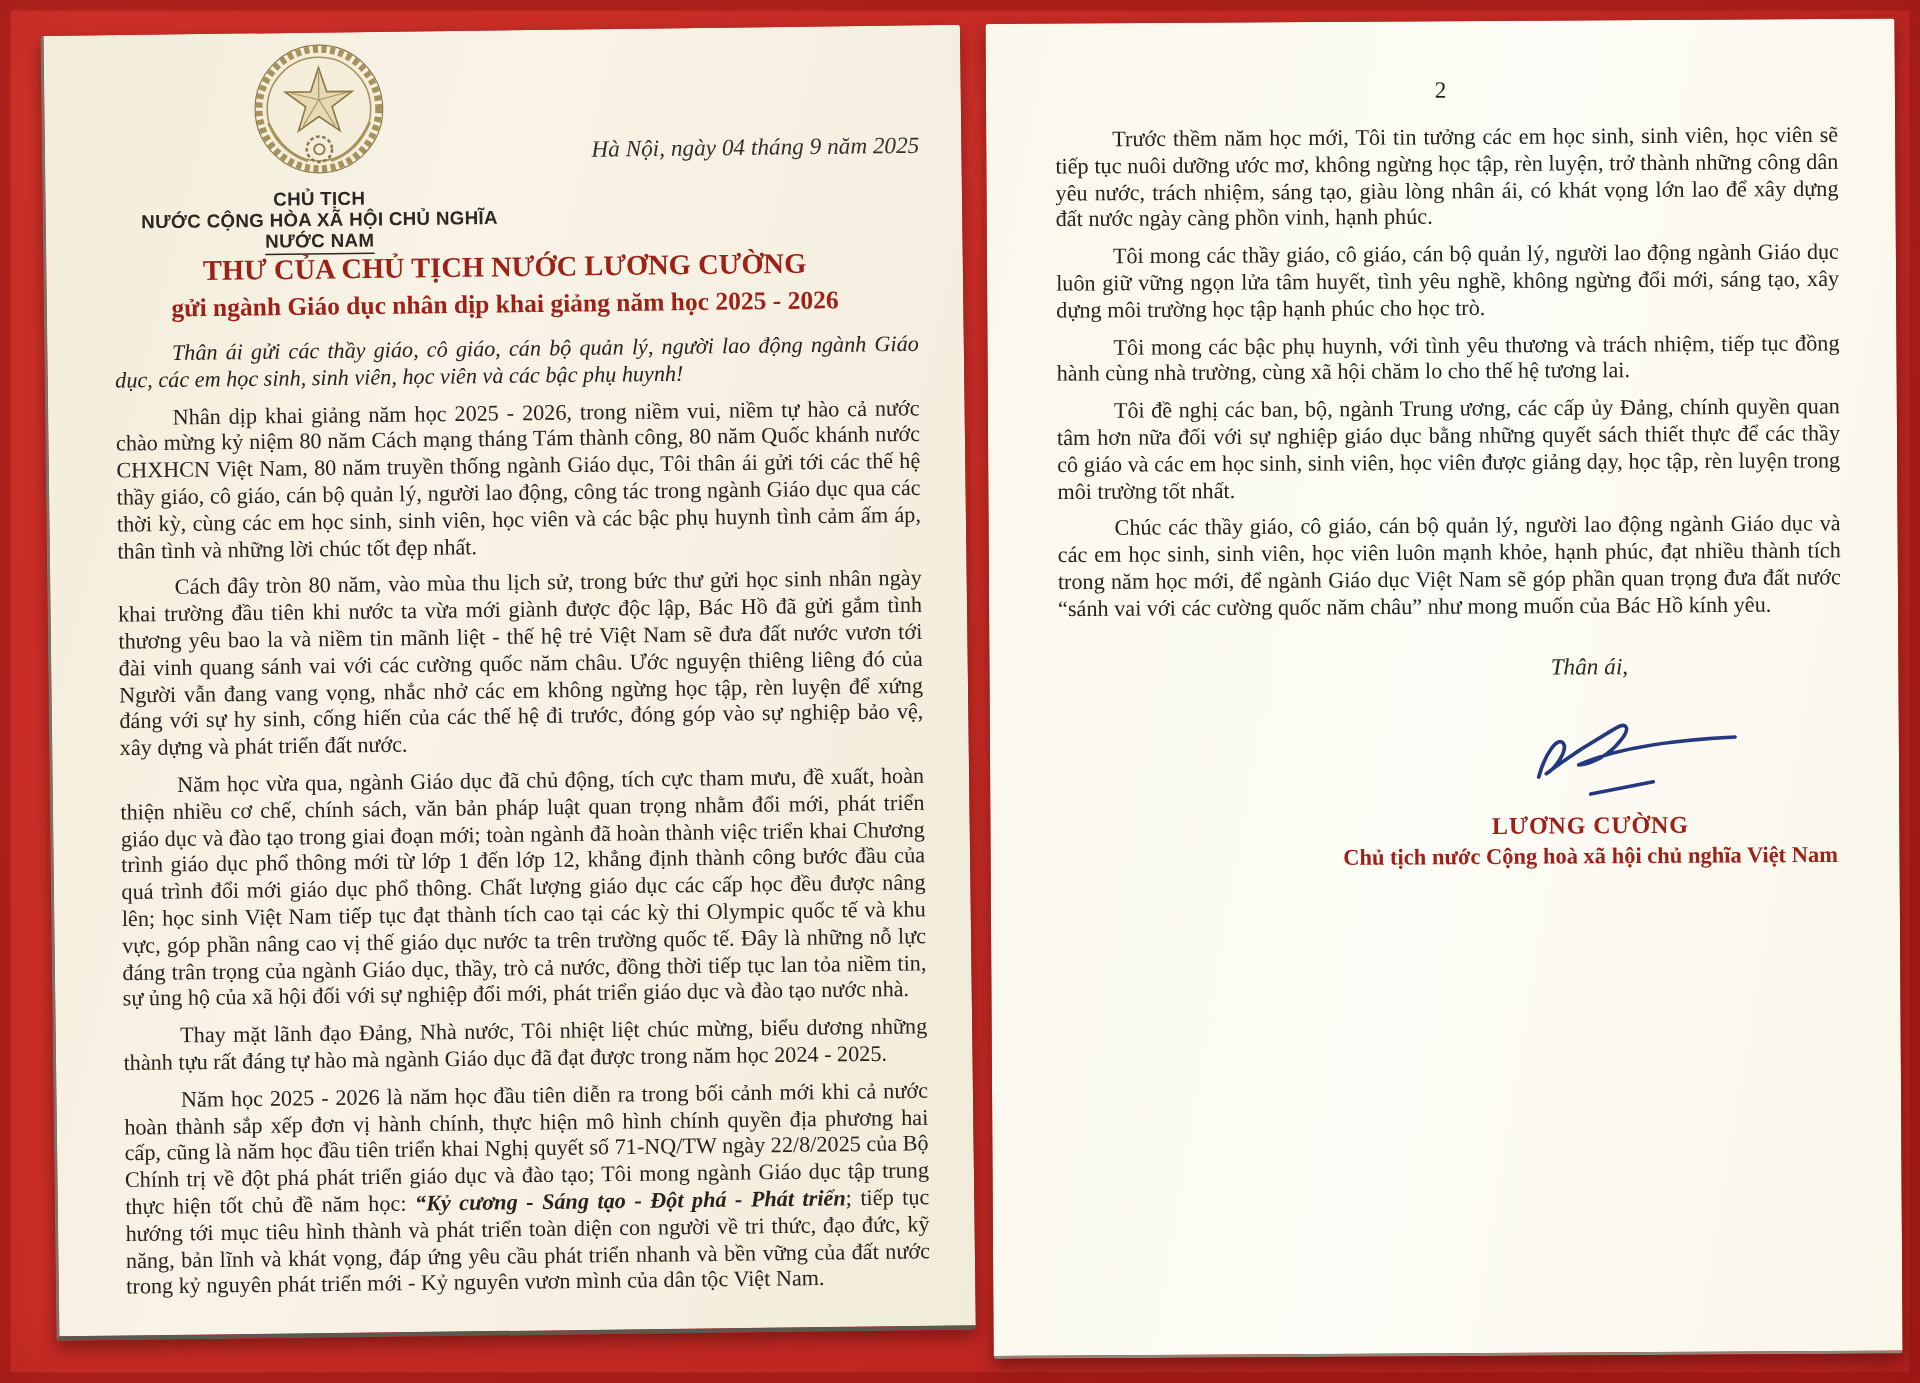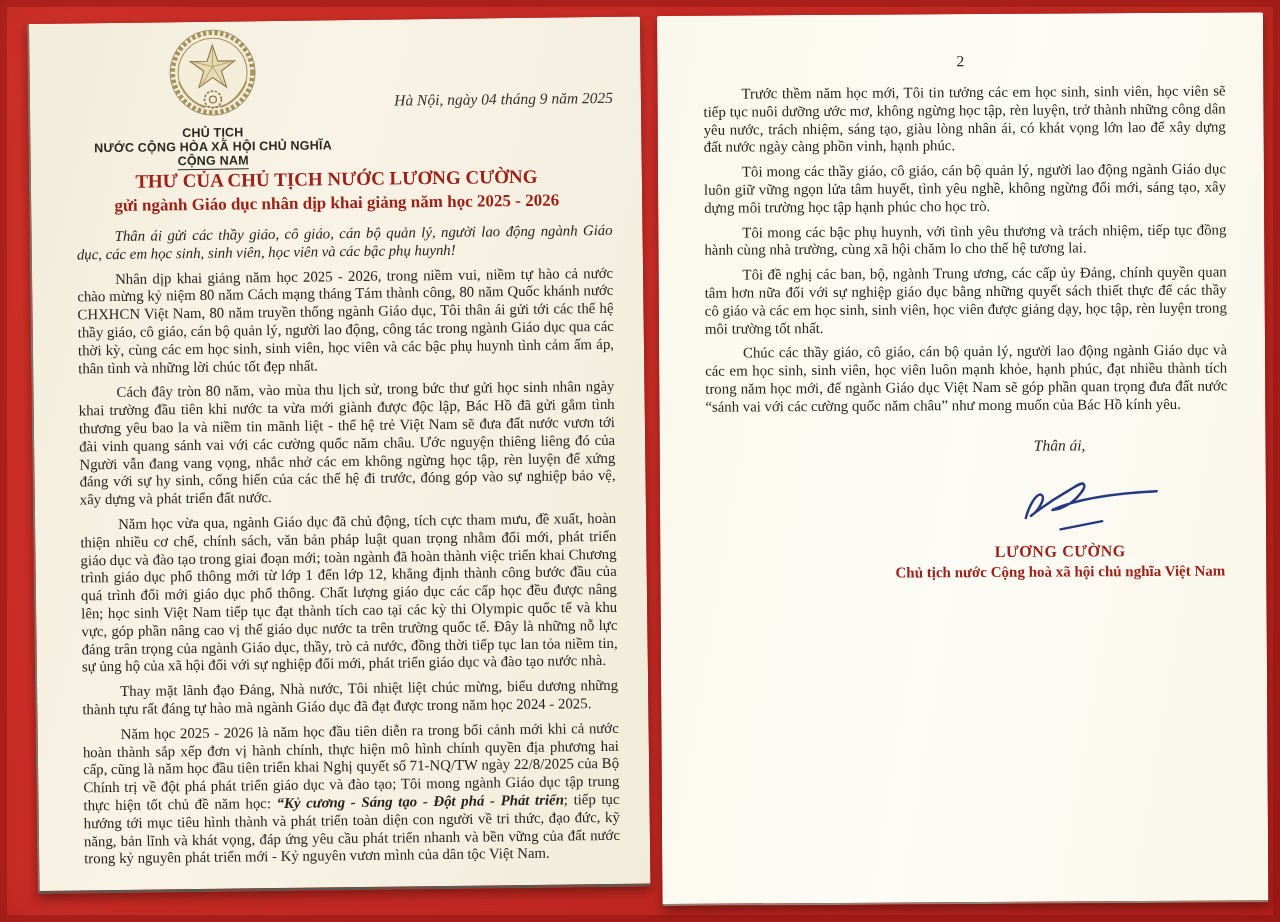--- a/index.html
+++ b/index.html
@@ -102,21 +102,21 @@
             <line x1="60" y1="50" x2="74" y2="73"></line>
             <line x1="60" y1="50" x2="46" y2="73"></line>
           </g>
           <circle cx="60" cy="93" r="11" fill="none" stroke="#8a7647" stroke-width="2.2" stroke-dasharray="3.2 2.2"></circle>
           <circle cx="60" cy="93" r="4.5" fill="none" stroke="#8a7647" stroke-width="1.6"></circle>
           <path d="M16 70 Q28 96 50 103" fill="none" stroke="#a8925c" stroke-width="2.4"></path>
           <path d="M104 70 Q92 96 70 103" fill="none" stroke="#a8925c" stroke-width="2.4"></path>
         </svg>
         <div class="issuer-line">CHỦ TỊCH</div>
         <div class="issuer-line">NƯỚC CỘNG HÒA XÃ HỘI CHỦ NGHĨA</div>
-        <div class="issuer-line"><span class="issuer-underline">CỘNG NAM</span></div>
+        <div class="issuer-line"><span class="issuer-underline">NƯỚC NAM</span></div>
       </div>
       <div class="dateline">Hà Nội, ngày 04 tháng 9 năm 2025</div>
     </div>
 
     <h1 class="title">THƯ CỦA CHỦ TỊCH NƯỚC LƯƠNG CƯỜNG</h1>
     <h2 class="subtitle">gửi ngành Giáo dục nhân dịp khai giảng năm học 2025 - 2026</h2>
 
     <div class="sheet-body">
       <p class="body salutation">Thân ái gửi các thầy giáo, cô giáo, cán bộ quản lý, người lao động ngành Giáo dục, các em học sinh, sinh viên, học viên và các bậc phụ huynh!</p>
       <p class="body">Nhân dịp khai giảng năm học 2025 - 2026, trong niềm vui, niềm tự hào cả nước chào mừng kỷ niệm 80 năm Cách mạng tháng Tám thành công, 80 năm Quốc khánh nước CHXHCN Việt Nam, 80 năm truyền thống ngành Giáo dục, Tôi thân ái gửi tới các thế hệ thầy giáo, cô giáo, cán bộ quản lý, người lao động, công tác trong ngành Giáo dục qua các thời kỳ, cùng các em học sinh, sinh viên, học viên và các bậc phụ huynh tình cảm ấm áp, thân tình và những lời chúc tốt đẹp nhất.</p>

